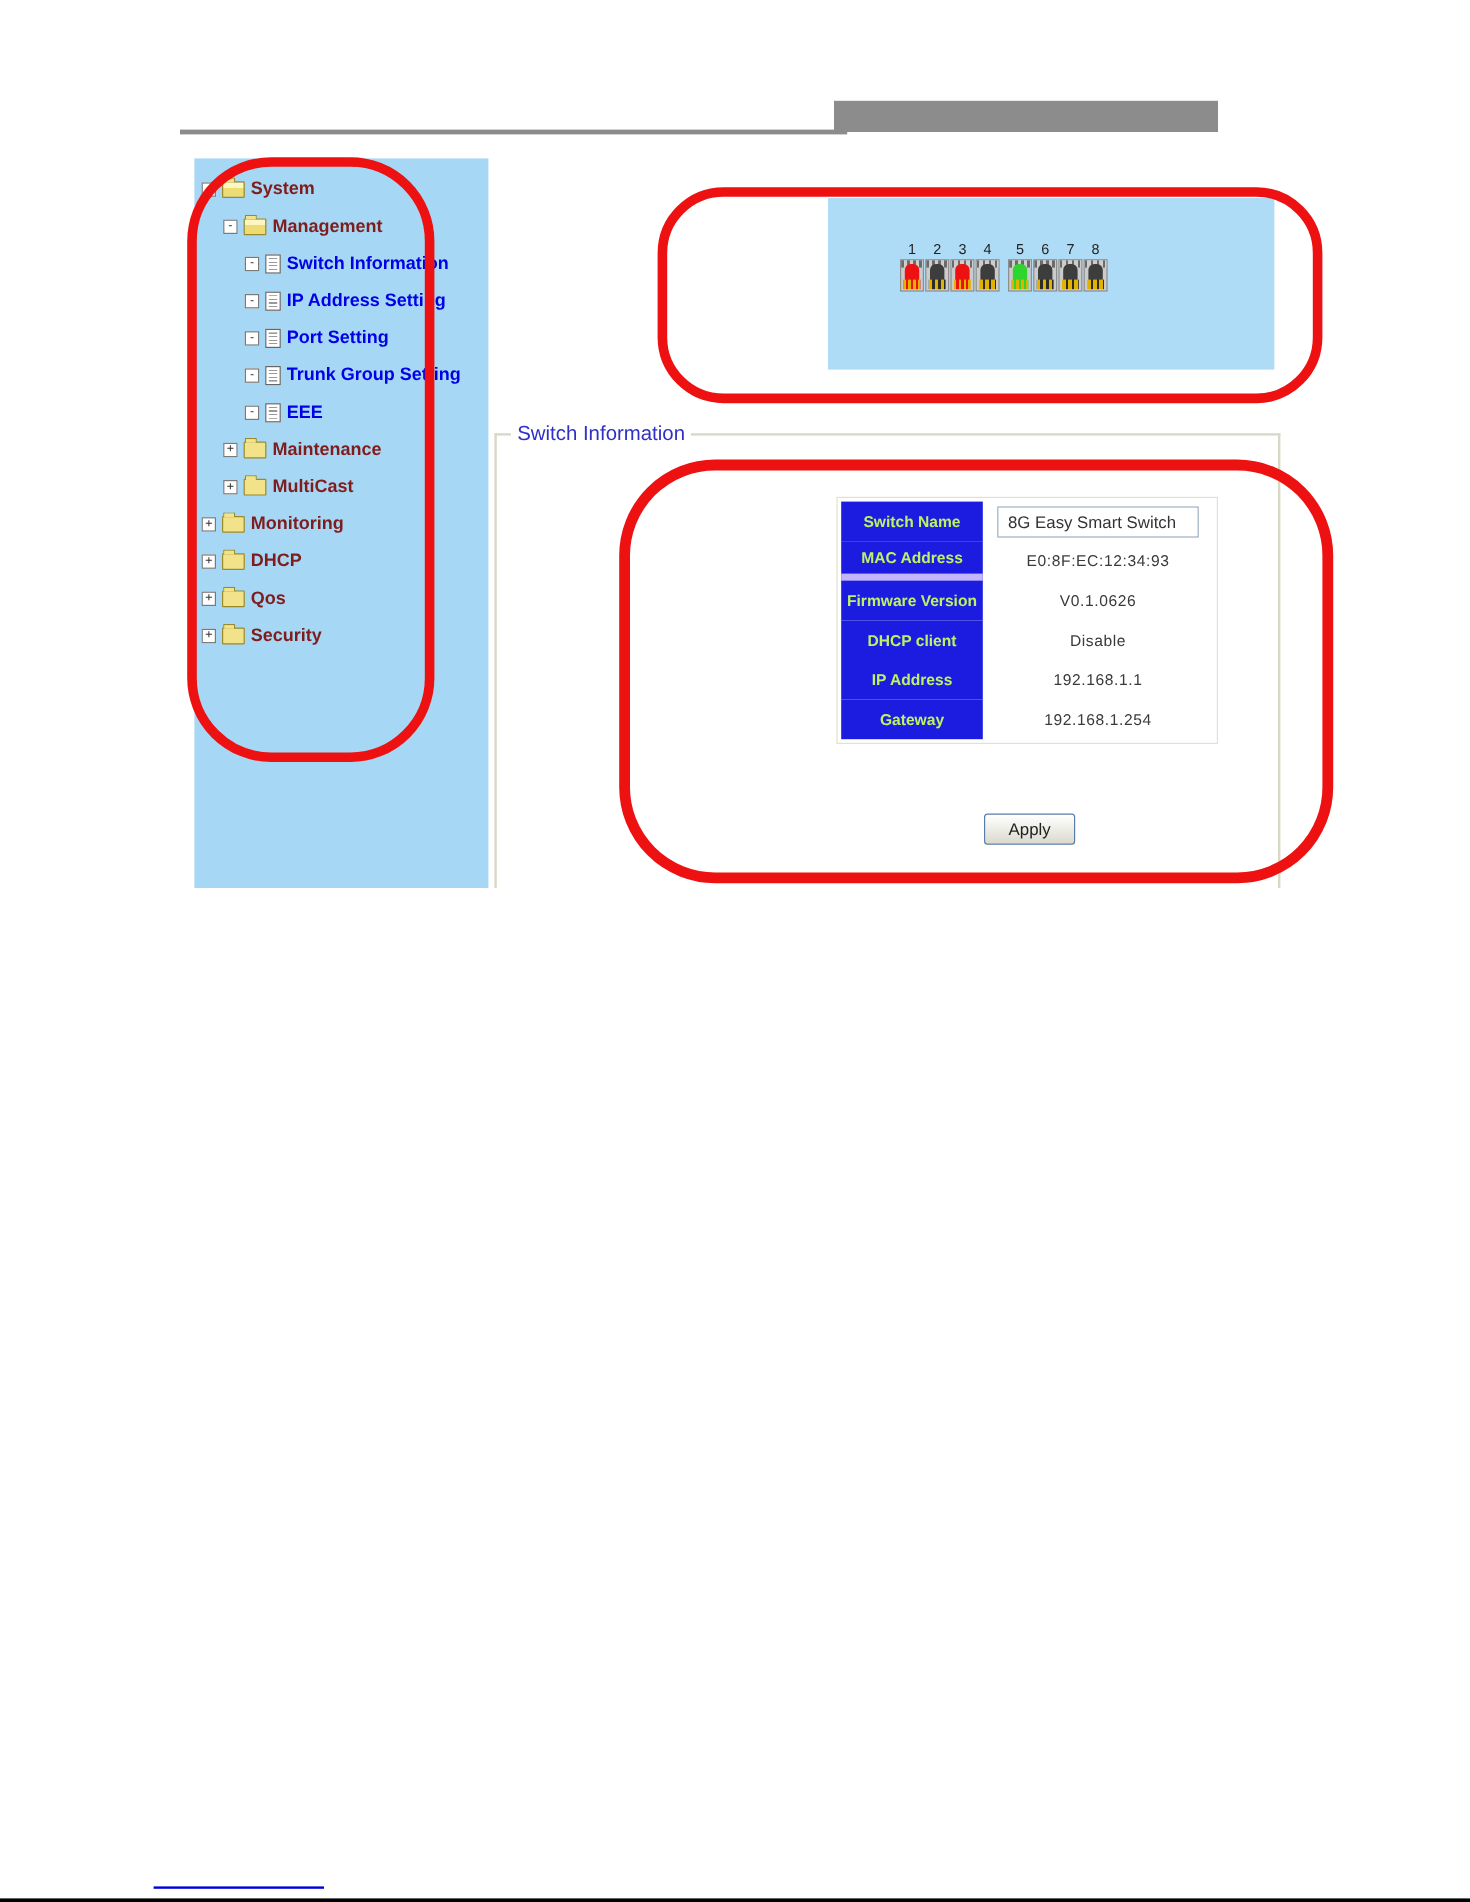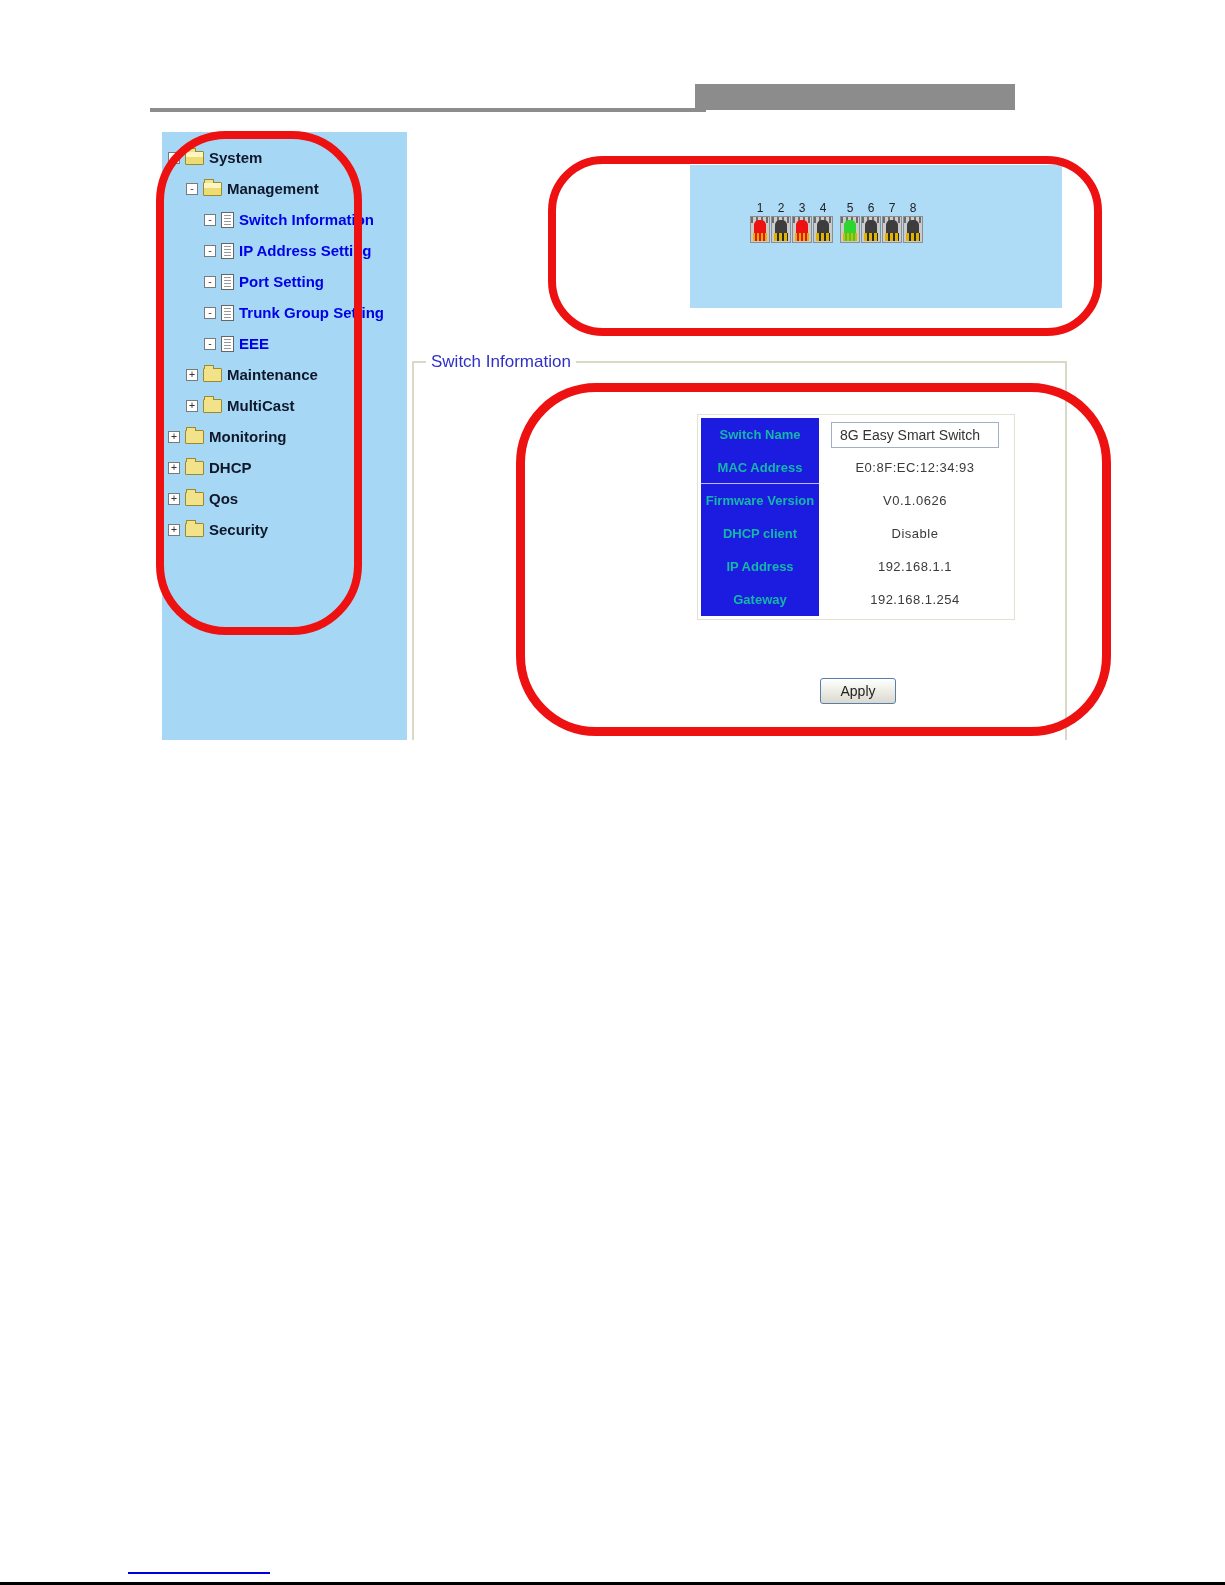--- a/index.html
+++ b/index.html
@@ -21,21 +21,21 @@
     width:12px;height:12px;box-sizing:border-box;border:1px solid #7a7a7a;background:#fff;
     font:10px/10px "DejaVu Sans Mono",monospace;color:#333;text-align:center;flex:0 0 auto;
   }
   .icon{position:relative;flex:0 0 auto;display:inline-block;}
   .folder{width:17px;height:12px;background:#f2e38a;border:1px solid #9a8a2a;border-radius:1px;}
   .folder::before{content:"";position:absolute;left:0;top:-4px;width:8px;height:3px;background:#f2e38a;border:1px solid #9a8a2a;border-bottom:none;border-radius:1px 1px 0 0;}
   .folder.open{background:linear-gradient(180deg,#fdf6c0 0 40%,#eddc74 40%);}
   .doc{width:11px;height:14px;background:#fff;border:1px solid #666;}
   .doc::before{content:"";position:absolute;left:2px;right:2px;top:2px;bottom:2px;
     background:repeating-linear-gradient(180deg,#999 0 1px,transparent 1px 3px);}
-  .tree-label{font-size:15px;font-weight:bold;color:#0f172a;white-space:nowrap;}
+  .tree-label{font-size:15px;font-weight:bold;color:#7f1d1d;white-space:nowrap;}
   .tree-label.link{color:var(--link_blue);}
 
   
   .ring{position:absolute;border:8px solid var(--annotation);pointer-events:none;}
   .ring-sidebar{left:156px;top:131px;width:190px;height:488px;border-radius:70px;}
   .ring-ports{left:548px;top:156px;width:538px;height:164px;border-radius:55px;}
   .ring-info{left:516px;top:383px;width:577px;height:335px;border-radius:80px;border-width:9px;}
 
   
   .port-panel{position:absolute;left:690px;top:165px;width:372px;height:143px;background:var(--panel_blue);}
@@ -63,23 +63,23 @@
   .info-fieldset legend{
     margin-left:12px;padding:0 5px;font-size:17px;color:var(--legend_blue);
   }
 
   
   .info-table{
     position:absolute;left:697px;top:414px;width:318px;box-sizing:border-box;
     border:1px solid #e2e2d2;background:#fff;padding:3px;
   }
   .info-row{display:flex;height:33px;}
-  .info-row.divider .info-label{border-bottom:1px solid #c4b5fd;box-sizing:border-box;text-align:right;}
+  .info-row.divider .info-label{border-bottom:6px solid #c4b5fd;box-sizing:border-box;text-align:right;}
   .info-label{
-    width:118px;flex:0 0 auto;background:var(--table_header_blue);color:#14b8a6;
+    width:118px;flex:0 0 auto;background:var(--table_header_blue);color:#bef264;
     font-size:13px;font-weight:bold;display:flex;align-items:center;justify-content:center;text-align:center;
   }
   .info-value{
     flex:1;display:flex;align-items:center;justify-content:center;
     font-size:13px;color:#3a3a3a;letter-spacing:0.5px;
   }
   .info-value input{
     width:168px;height:26px;box-sizing:border-box;border:1px solid #9fb0c4;background:#fff;
     font-family:"Liberation Sans",sans-serif;font-size:14px;color:#333;padding:0 8px;
   }

